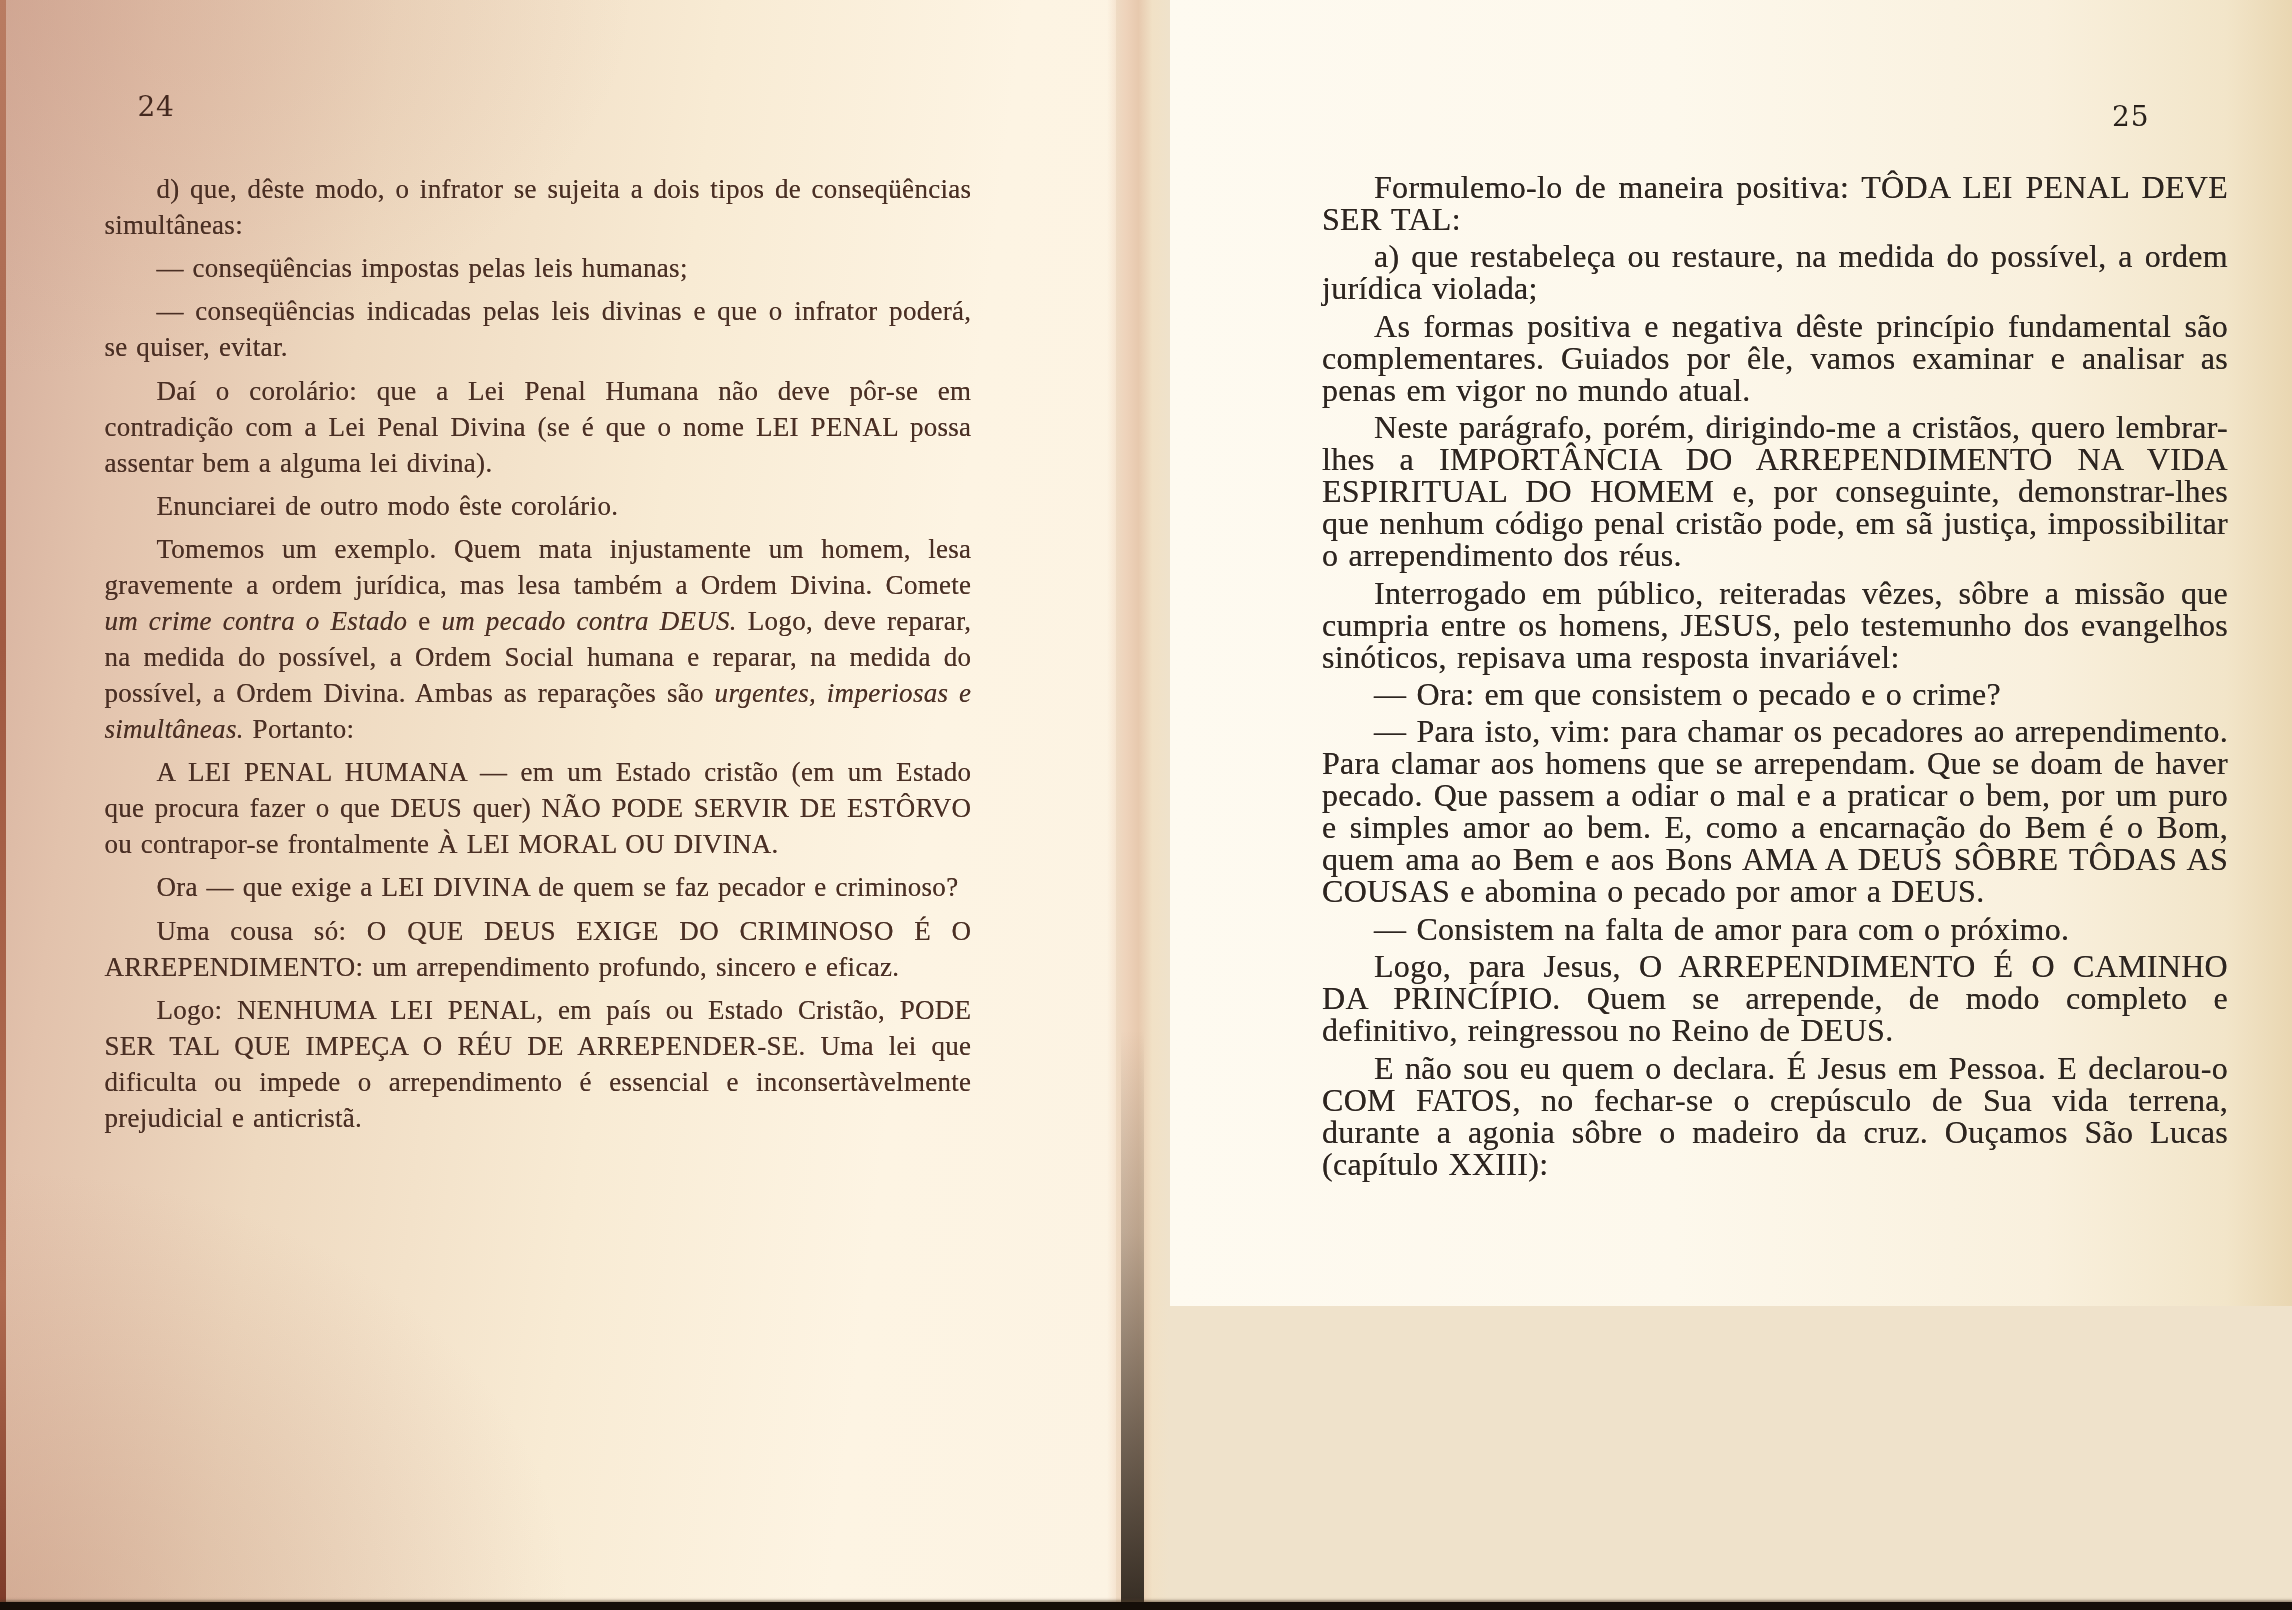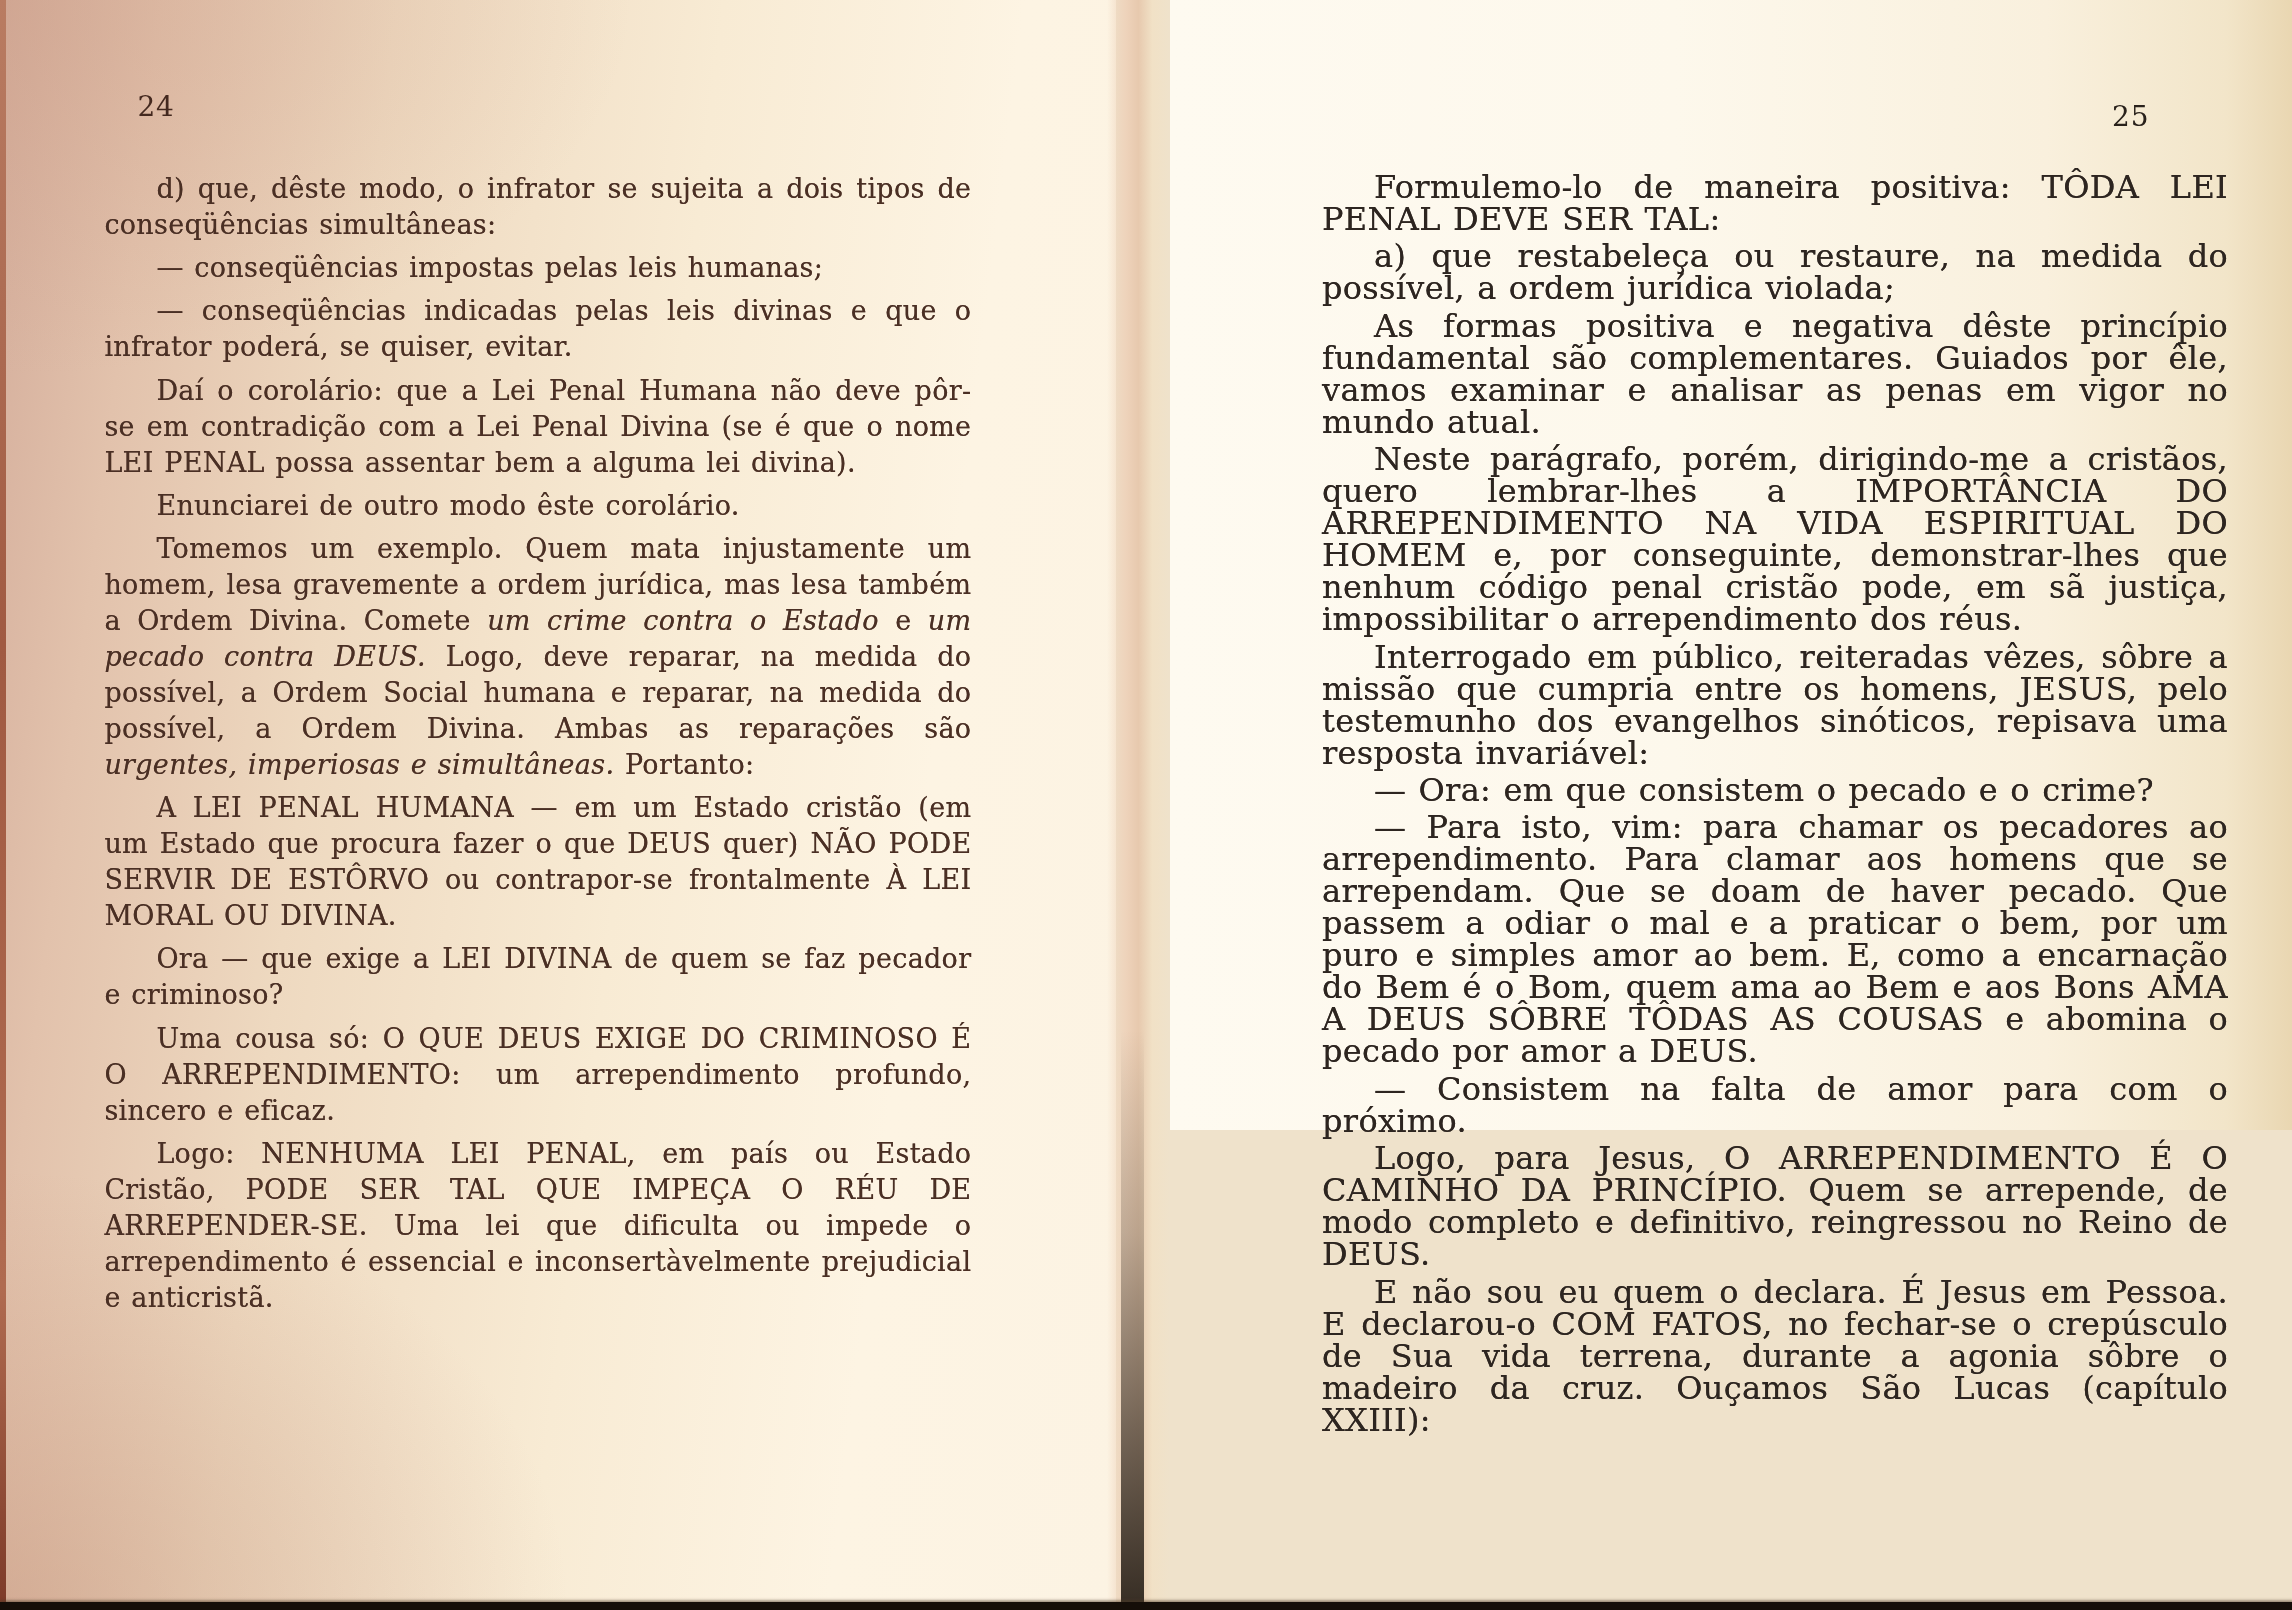--- a/index.html
+++ b/index.html
@@ -33,21 +33,21 @@
     position: absolute;
     left: 1121px; top: 1030px;
     width: 23px; height: 580px;
     background: linear-gradient(to bottom,
       rgba(90,76,62,0) 0%, rgba(104,90,75,0.35) 35%, rgba(73,62,51,0.75) 70%, #352c23 100%);
   }
   
   .page-right {
     position: absolute;
     left: 1170px; top: 0;
-    width: 1123px; height: 1130px;
+    width: 1123px; height: 1306px;
     background:
       linear-gradient(to right, #fefaf0 0%, #fdf8ec 45%, #f9f0dd 78%, #f2e5c9 94%, #e9d6b1 100%),
       #fdf8ec;
   }
   
   .left-edge {
     position: absolute;
     left: 0; top: 0;
     width: 6.3px; height: 1610px;
     background: linear-gradient(to bottom, #b97c62, #a05a42 40%, #b06b50 80%, #7c3a28);
@@ -68,20 +68,21 @@
   .page-left .page-num  { left: 132px; top: 90px; color: #44291f; }
   .page-right .page-num { left: 942px; top: 100px; color: #29211b; }
   .text-col {
     position: absolute;
     top: 171px;
     text-align: justify;
     hyphens: auto;
     -webkit-hyphens: auto;
     word-spacing: 1.8px;
     letter-spacing: 0.3px;
+    font-family: Liberation Serif, serif;
   }
   .page-left .text-col {
     left: 99px;
     width: 867px;
     font-size: 27px;
     line-height: 36px;
     color: #49urrection; 
     color: #4a2f24;
     text-shadow: 0 0 0.5px rgba(74,47,36,0.75);
   }

